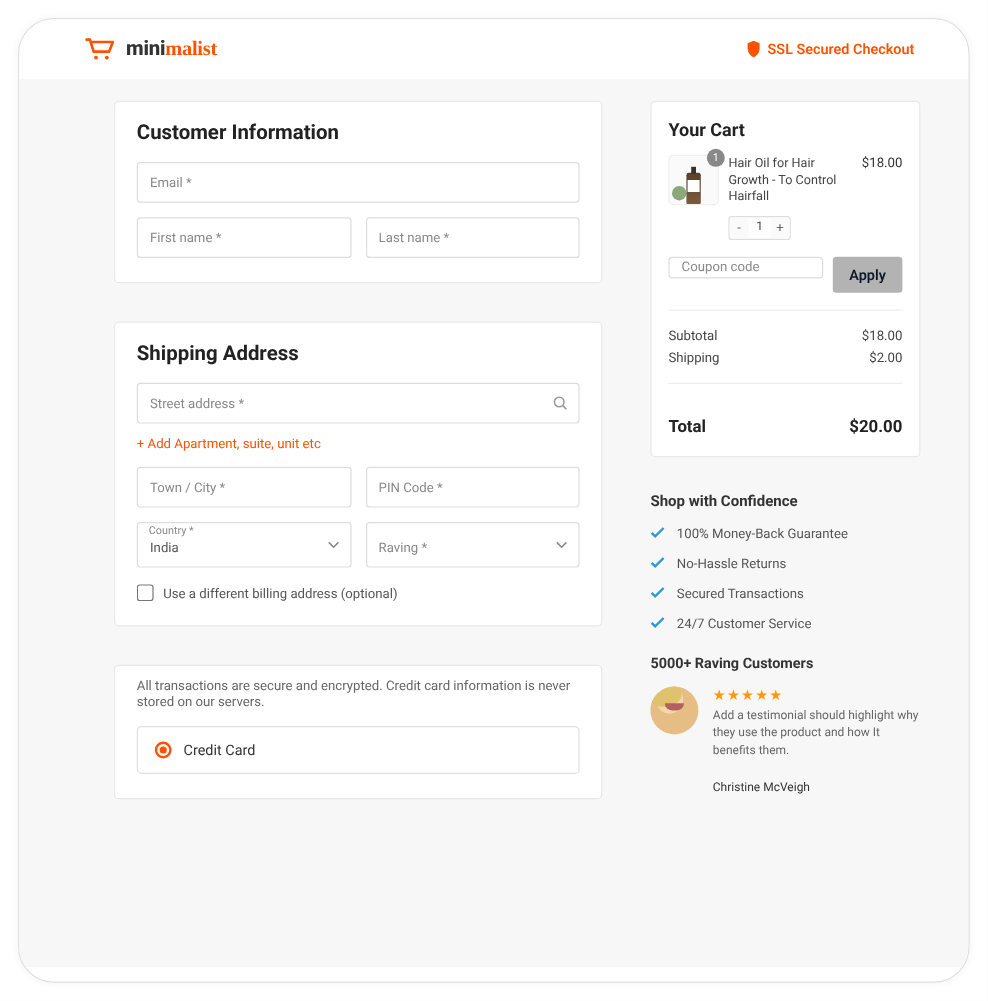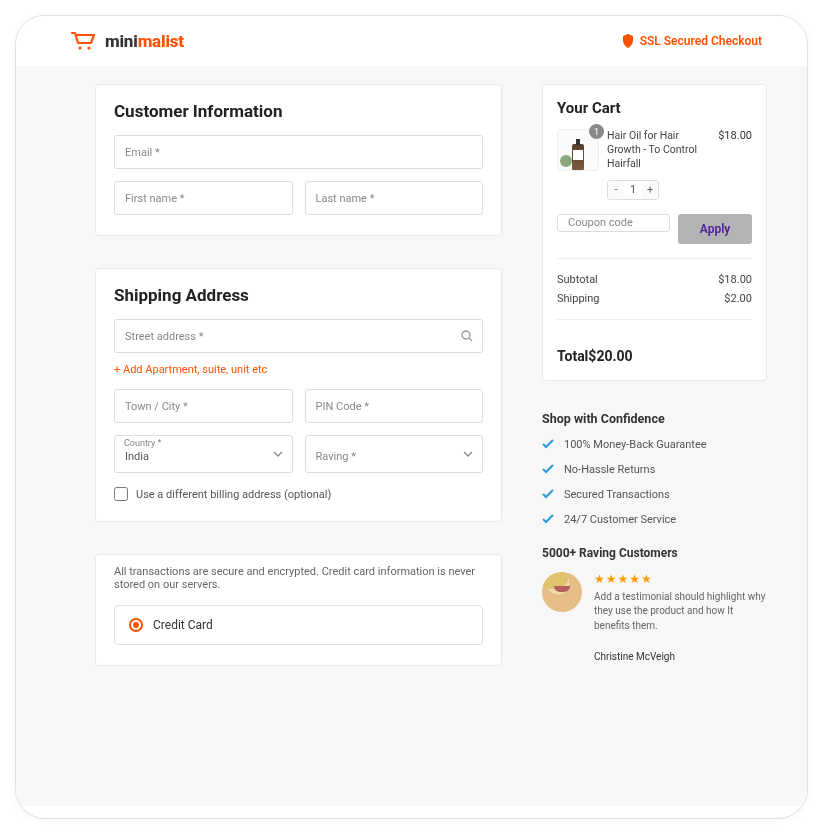--- a/index.html
+++ b/index.html
@@ -2,21 +2,21 @@
 <html><head>
 <meta charset="utf-8">
 <style>
   * { box-sizing: border-box; margin: 0; padding: 0; font-family: -apple-system, BlinkMacSystemFont, "Segoe UI", Roboto, Arial, sans-serif; }
   body { background: #fff; width: 823px; height: 834px; overflow: hidden; position: relative; }
   .frame { width: 793px; height: 804px; margin: 15px; border-radius: 30px; border: 1px solid #e0e0e0; box-shadow: 0 0 8px rgba(0,0,0,0.05); overflow: hidden; background: #fff; }
   .topbar { display: flex; justify-content: space-between; align-items: center; padding: 15px 45px 15px 55px; background: #fff; }
   .logo { display: flex; align-items: center; gap: 8px; color: #333; font-size: 17px; font-weight: 800; letter-spacing: -0.2px; }
   .logo svg { display: block; }
   .logo .b1 { color: #333; }
-  .logo .b2 { color: #ff5200; }
+  .logo .b2 { color: #ff5200; font-family: Liberation Serif, serif; }
   .ssl { display: flex; align-items: center; gap: 6px; color: #ff5200; font-size: 12px; font-weight: 600; }
   .ssl svg { display: block; }
   .content { background: #f7f7f7; padding: 18px 40px 40px 55px; display: flex; gap: 40px; height: 740px; }
   .left { flex: 1; min-width: 0; }
   .right { width: 225px; flex-shrink: 0; }
   .card { background: #fff; border: 1px solid #e8e8e8; border-radius: 4px; padding: 16px 18px 20px; margin-bottom: 32px; margin-left: 24px; }
   .card h2 { font-size: 17px; font-weight: 700; color: #222; margin-bottom: 14px; }
   .field { width: 100%; border: 1px solid #ddd; border-radius: 3px; height: 34px; padding: 0 10px; font-size: 11px; color: #555; background: #fff; }
   .field::placeholder { color: #888; }
   .row { display: flex; gap: 12px; margin-top: 12px; }
@@ -50,26 +50,26 @@
   .thumb .leaf { position: absolute; left: 2px; bottom: 3px; width: 12px; height: 12px; border-radius: 50%; background: #8aa87a; }
   .qty-badge { position: absolute; top: -6px; right: -6px; background: #888; color: #fff; width: 15px; height: 15px; border-radius: 50%; font-size: 9px; display: flex; align-items: center; justify-content: center; }
   .ci-mid { flex: 1; min-width: 0; }
   .ci-name { font-size: 10.5px; color: #444; line-height: 1.35; }
   .qty { display: inline-flex; border: 1px solid #ddd; border-radius: 3px; margin-top: 8px; overflow: hidden; }
   .qty button { width: 16px; height: 18px; background: #fafafa; border: none; font-size: 11px; color: #666; cursor: pointer; }
   .qty .num { width: 18px; text-align: center; font-size: 10px; line-height: 18px; color: #444; }
   .ci-price { font-size: 11px; color: #333; }
   .coupon-row { display: flex; gap: 8px; margin-top: 14px; }
   .coupon-row .field { flex: 1; height: 18px; }
-  .apply-btn { width: 74px; height: 30px; background: #b3b3b3; color: #4c1d95; border: none; border-radius: 3px; font-size: 12px; font-weight: 600; cursor: pointer; }
+  .apply-btn { width: 58px; height: 30px; background: #b3b3b3; color: #0f172a; border: none; border-radius: 3px; font-size: 12px; font-weight: 600; cursor: pointer; }
   .sumrow { display: flex; justify-content: space-between; font-size: 11px; color: #444; }
   hr.sep { border: none; border-top: 1px solid #eee; margin: 14px 0; }
   .totals { margin-top: 6px; text-align: right; }
   .totals .sumrow + .sumrow { margin-top: 6px; }
-  .total-row { display: flex; justify-content: flex-start; margin-top: 28px; font-weight: 700; font-size: 14px; color: #222; }
+  .total-row { display: flex; justify-content: space-between; margin-top: 28px; font-weight: 700; font-size: 14px; color: #222; }
 
   .confidence { margin-top: 30px; }
   .confidence h4 { font-size: 12.5px; font-weight: 700; color: #333; margin-bottom: 12px; }
   .feat { display: flex; align-items: center; gap: 10px; font-size: 11px; color: #555; margin-bottom: 12px; }
   .feat svg { display: block; }
 
   .reviews { margin-top: 20px; }
   .reviews h4 { font-size: 12px; font-weight: 700; color: #333; margin-bottom: 12px; }
   .rev-row { display: flex; gap: 12px; }
   .avatar { width: 40px; height: 40px; border-radius: 50%; background: radial-gradient(circle at 40% 28%, #f2d7a8 0 30%, #e7bd86 31% 100%); position: relative; overflow: hidden; flex-shrink: 0; }

